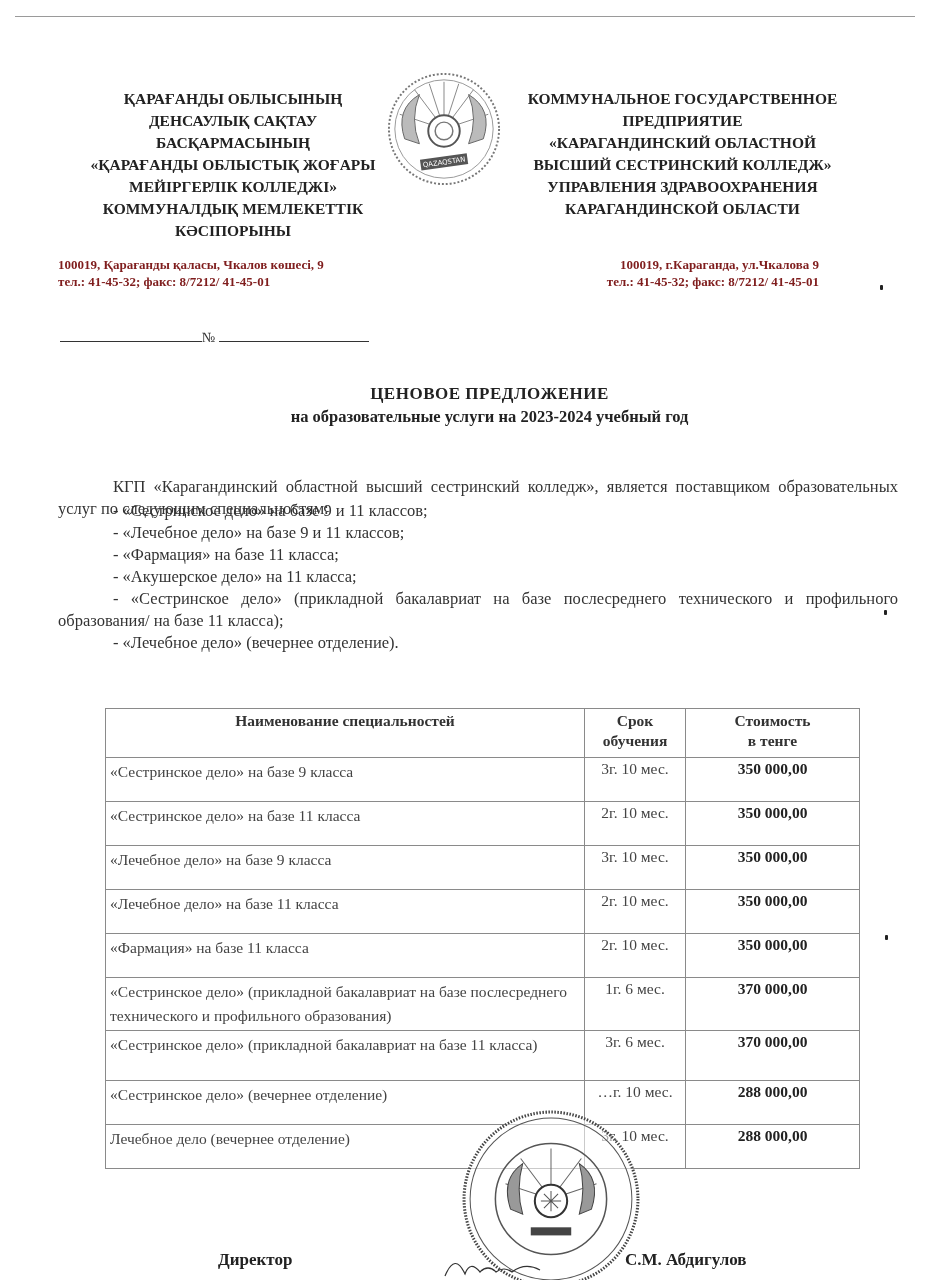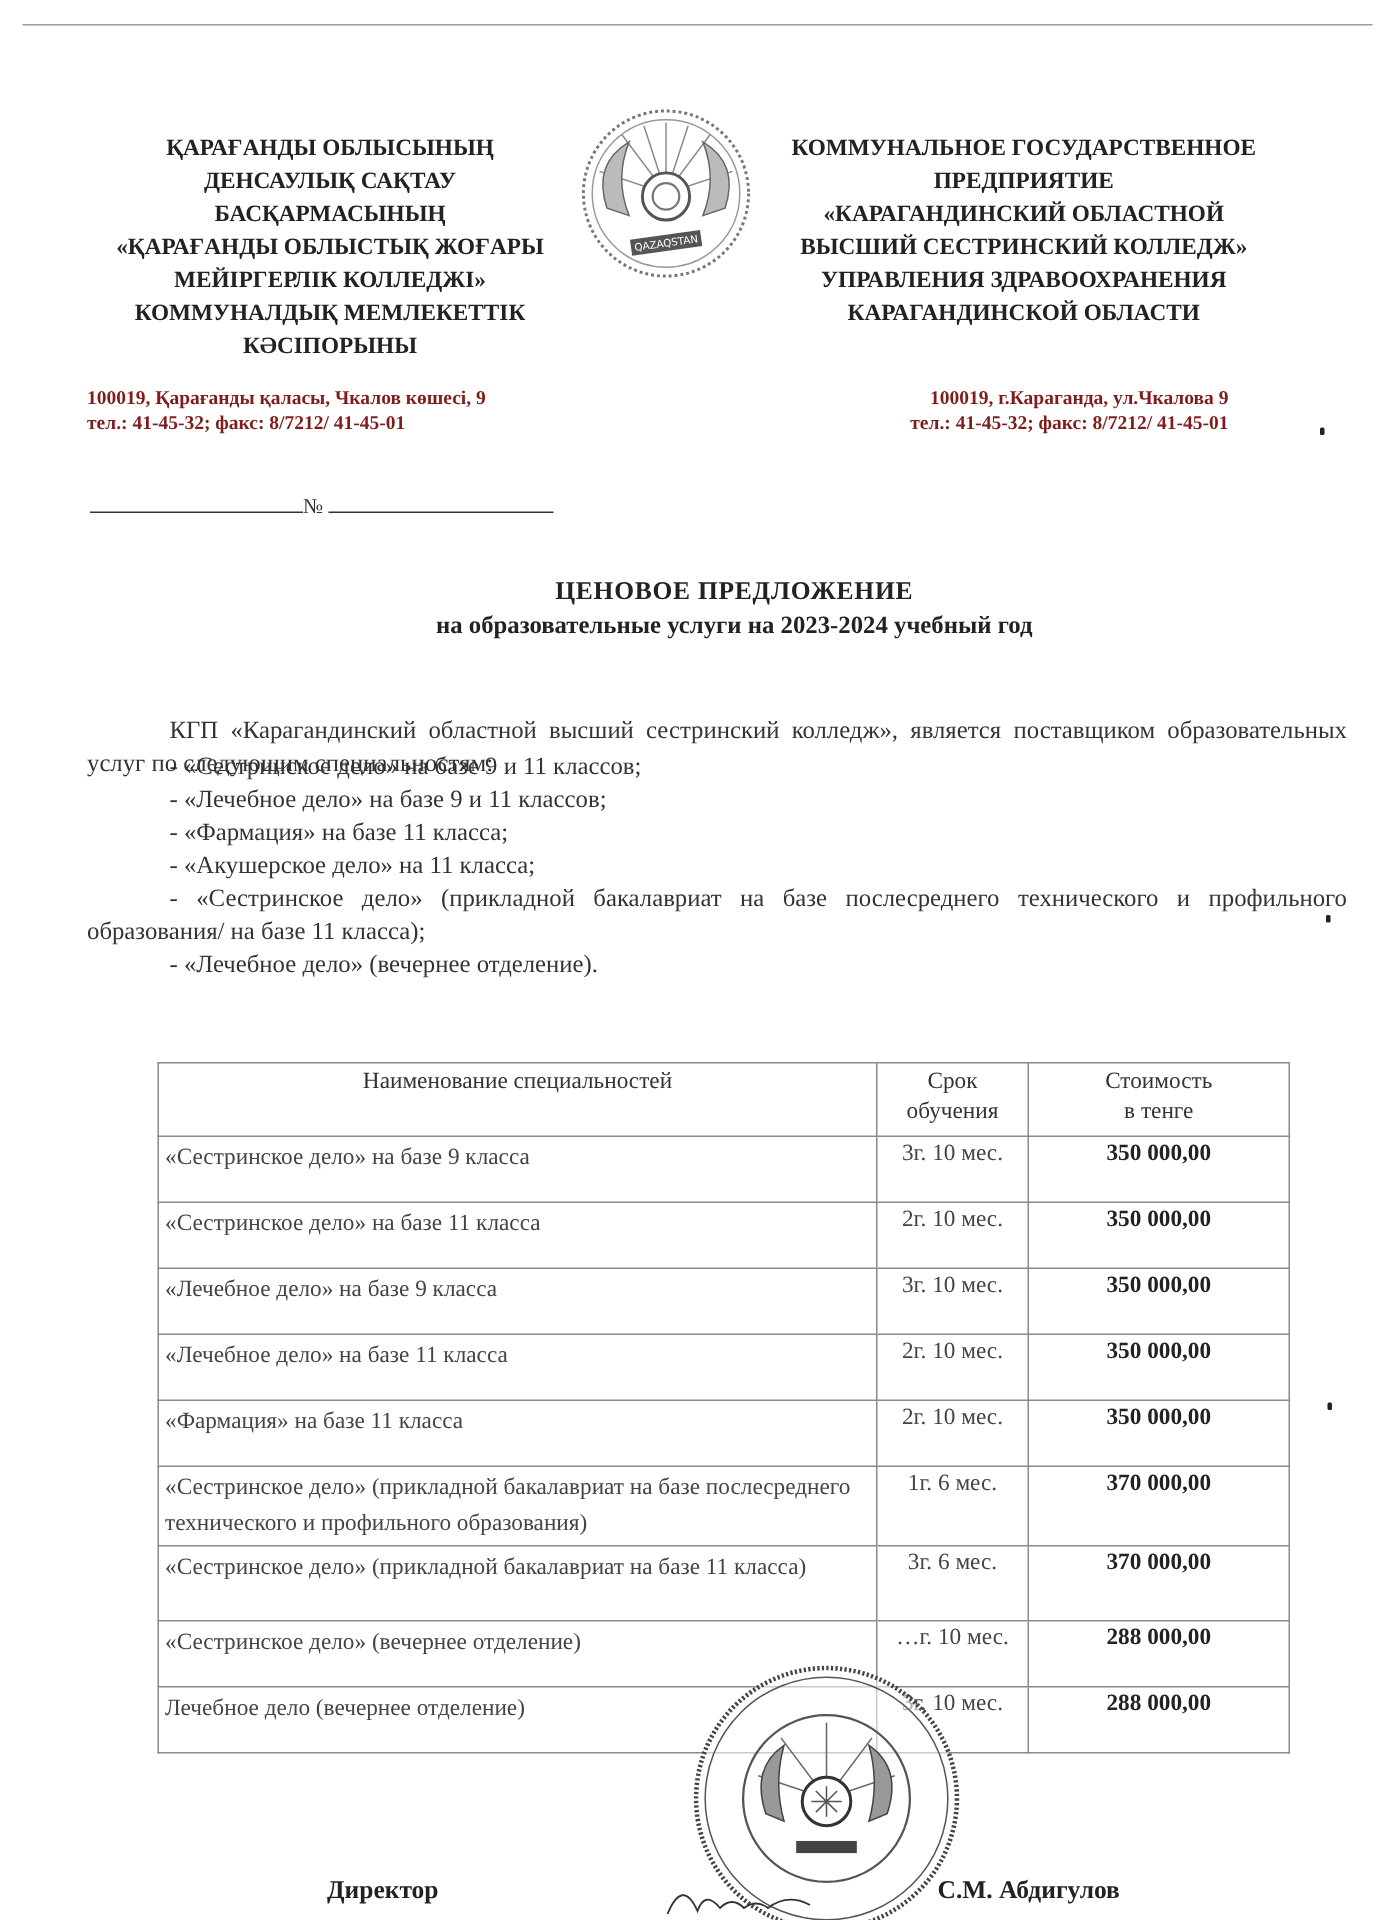--- a/index.html
+++ b/index.html
@@ -1,37 +1,37 @@
 <!DOCTYPE html>
 <html><head>
 <meta charset="utf-8">
 <style>
   html,body{margin:0;padding:0;background:#fff;}
   body{width:931px;height:1280px;position:relative;overflow:hidden;font-family:"Liberation Serif",serif;color:#1a1a1a;}
   .topline{position:absolute;left:15px;top:16px;width:900px;height:1px;background:#9a9a9a;}
   .hdr{position:absolute;text-align:center;font-weight:bold;font-size:15.5px;line-height:22px;color:#222;}
-  .hdr-left{left:55px;top:88px;width:330px;}
+  .hdr-left{left:68px;top:88px;width:330px;}
   .hdr-right{left:505px;top:88px;width:355px;}
   .emblem{position:absolute;left:385px;top:70px;width:118px;height:118px;}
   .addr{position:absolute;font-weight:bold;font-size:13px;line-height:17px;color:#7f1d1d;}
   .addr-left{left:58px;top:256px;}
   .addr-right{left:565px;top:256px;text-align:right;width:254px;}
   .regline{position:absolute;left:60px;top:329px;font-size:14px;color:#333;}
   .regline .ul{display:inline-block;border-bottom:1px solid #333;height:12px;vertical-align:baseline;}
   .title{position:absolute;left:0;width:931px;text-align:center;font-weight:bold;color:#222;padding-left:24px;}
   .t1{top:384px;font-size:17px;letter-spacing:0.5px;}
   .t2{top:407px;font-size:16.5px;}
   .body{position:absolute;left:58px;width:840px;font-size:16.5px;line-height:22px;color:#333;}
   .intro{top:456px;text-align:justify;text-indent:55px;margin-top:20px;}
   .bullets{top:500px;}
   .bullets div{padding-left:55px;}
   .bullets .wrap{padding-left:0;text-indent:55px;text-align:justify;}
   table{position:absolute;left:105px;top:708px;border-collapse:collapse;font-size:15.5px;color:#444;}
   td,th{border:1px solid #8a8a8a;vertical-align:top;padding:2px 4px;}
-  th{font-weight:normal;color:#333;text-align:center;height:44px;line-height:20px;}
+  th{font-weight:bold;color:#333;text-align:center;height:44px;line-height:20px;}
   td.name{width:470px;line-height:24px;}
   td.dur{width:92px;text-align:center;}
   td.price{width:165px;text-align:center;font-weight:bold;color:#222;margin-top:11px;}
   tr.r{height:44px;}
   tr.r2{height:50px;}
   .stamp{position:absolute;left:460px;top:1108px;width:182px;height:182px;}
   .sign{position:absolute;top:1250px;font-size:17px;color:#222;}
   .dir{left:218px;font-weight:bold;}
   .sig{left:440px;width:120px;height:30px;}
   .nm{left:625px;font-weight:bold;}

